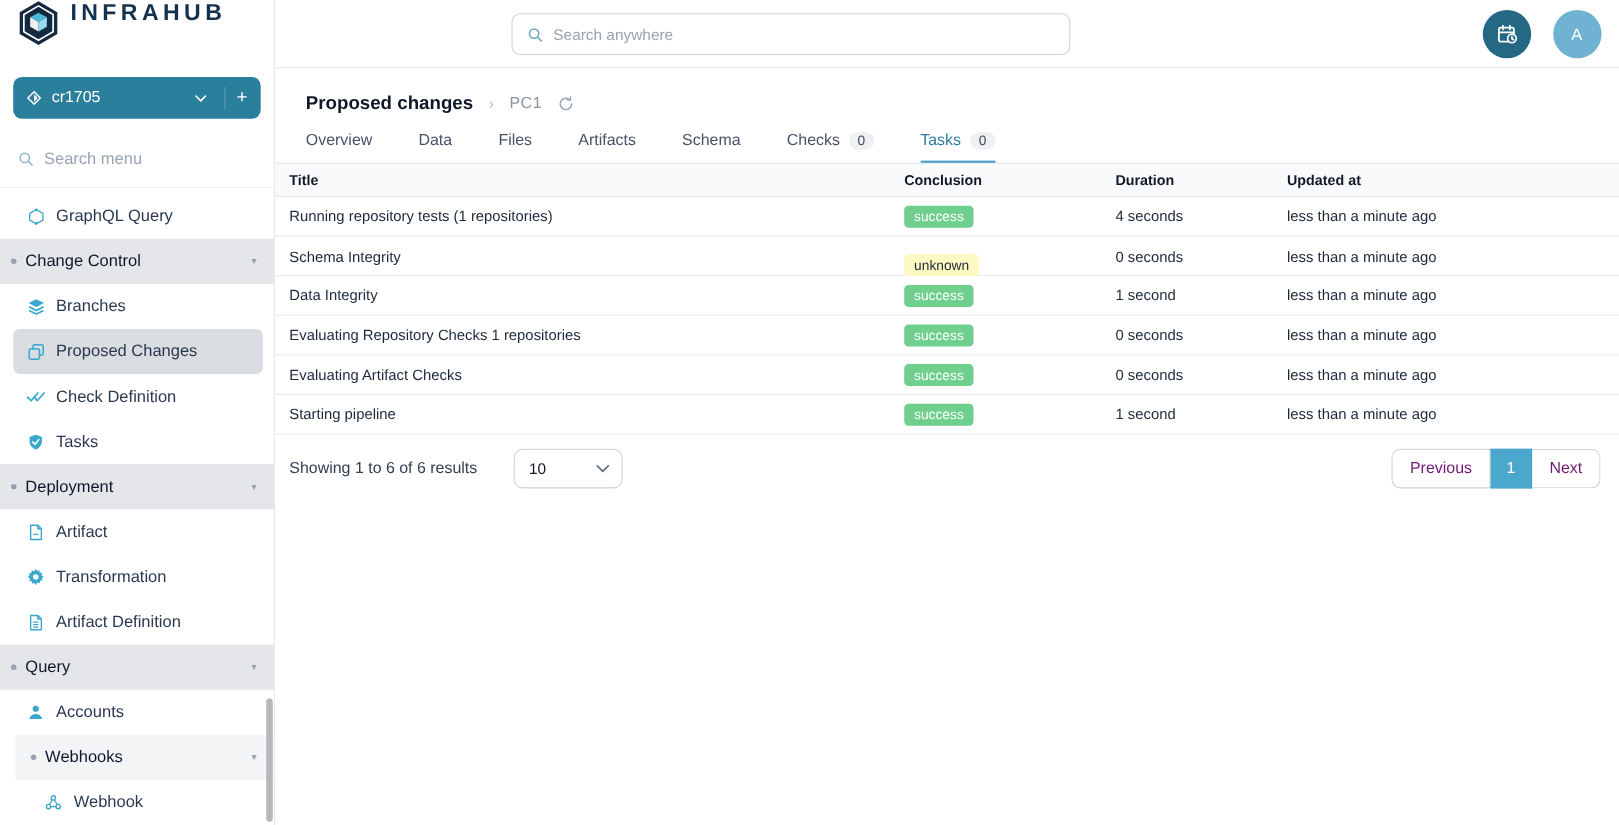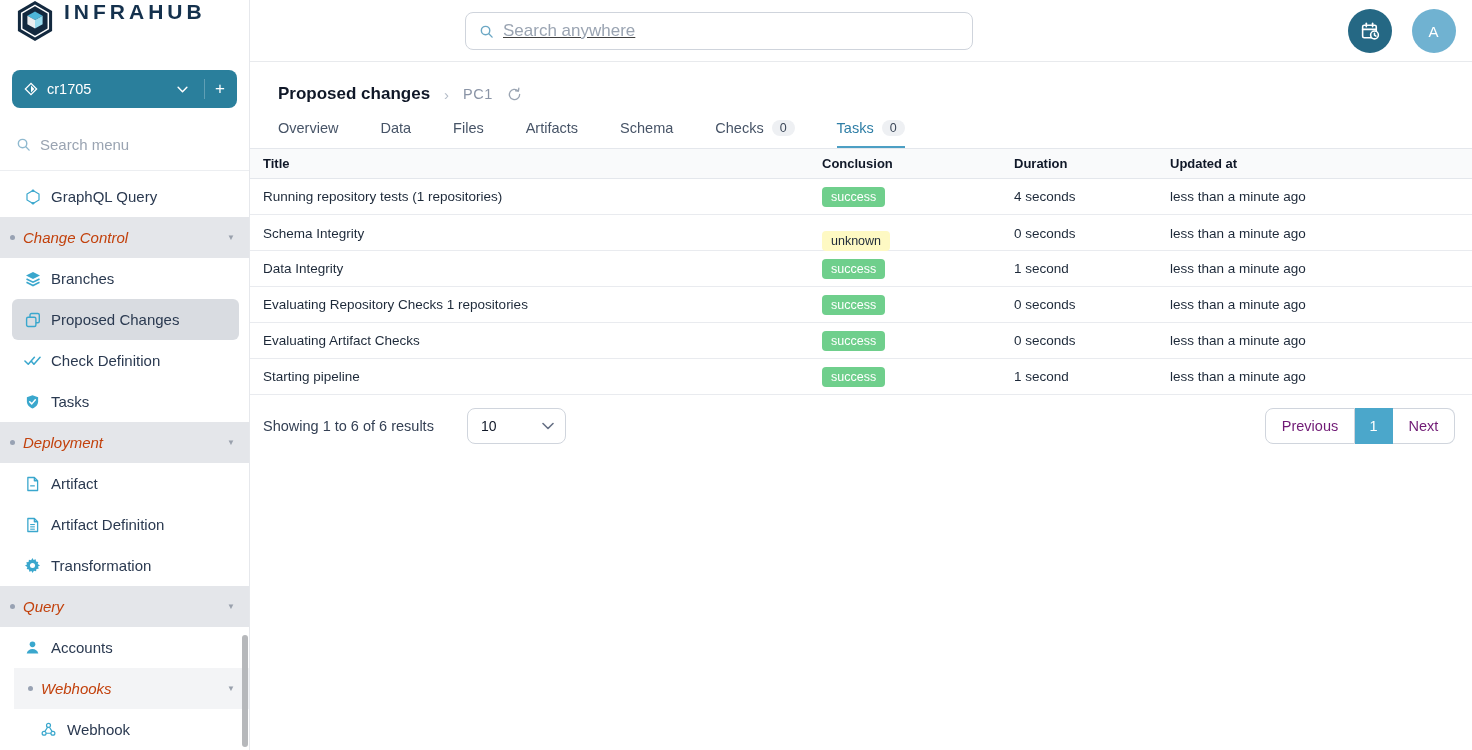--- a/index.html
+++ b/index.html
@@ -22,37 +22,37 @@
     font-family:inherit; background:transparent; }
   .menu-search input::placeholder { color:#9aa4b2; }
   .menu-search .mag { color:#8fb9cf; display:flex; }
   .nav { padding-top:5px; }
   .nav-item { height:41px; display:flex; align-items:center; gap:10px; padding-left:24px;
     font-size:15px; color:#2a3950; cursor:pointer; }
   .nav-item.active { background:#d9dce1; border-radius:6px; margin:0 10px 0 12px; padding-left:12px; }
   .nav-item .nav-icon { display:flex; width:17px; justify-content:center; color:#3aa7cd; }
   .nav-section { height:41px; display:flex; align-items:center; background:#e4e6ea;
     padding:0 14px 0 10px; gap:8px; cursor:pointer; }
-  .nav-section .nav-label { font-size:15px; font-weight:500; color:#c2410c; flex:1;font-style:italic; }
+  .nav-section .nav-label { font-size:15px; font-weight:500; color:#0f172a; flex:1; }
   .nav-section.sub { background:#f3f4f6; margin-left:14px; padding-left:14px; }
   .bullet { width:5px; height:5px; border-radius:50%; background:#98a2b3; flex:none; }
   .caret-tri { font-size:8px; color:#9aa1ad; }
   .sub-item { padding-left:40px; }
   .side-scrollbar { position:absolute; right:1px; top:635px; width:6px; height:112px;
     background:#b6b8bb; border-radius:3px; }
 
   
   .main { margin-left:250px; width:1222px; }
   .topbar { position:relative; height:62px; border-bottom:1px solid #e8eaed; }
   .search-any { position:absolute; left:215px; top:12px; width:508px; height:38px;
     border:1px solid #cfd4dc; border-radius:8px; display:flex; align-items:center;
     gap:9px; padding-left:13px; background:#fff; }
   .search-any .mag { color:#6ba7c4; display:flex; }
-  .search-any input { border:none; outline:none; font-size:17px; color:#404040; flex:1;
-    font-family:inherit; background:transparent;text-decoration:underline; }
+  .search-any input { border:none; outline:none; font-size:14px; color:#b91c1c; flex:1;
+    font-family:inherit; background:transparent; }
   .search-any input::placeholder { color:#9aa4b2; }
   .cal-btn { position:absolute; right:80px; top:9px; width:44px; height:44px; border-radius:50%;
     background:#256884; display:flex; align-items:center; justify-content:center; cursor:pointer; }
   .avatar { position:absolute; right:16px; top:9px; width:44px; height:44px; border-radius:50%;
     background:#70b2d1; color:#fff; font-size:15px; display:flex; align-items:center;
     justify-content:center; letter-spacing:1px; cursor:pointer; }
 
   .page-head { display:flex; align-items:center; gap:14px; padding:22px 0 0 28px; }
   .page-title { font-size:17px; font-weight:700; color:#101828; }
   .crumb-sep { color:#b4bcc8; font-size:15px; }
@@ -206,39 +206,39 @@
             <path d="M2 1h7l3.5 3.5V15H2z" fill="none" stroke="currentColor" stroke-width="1.4" stroke-linejoin="round"></path>
             <path d="M9 1v3.5h3.5" fill="none" stroke="currentColor" stroke-width="1.4" stroke-linejoin="round"></path>
             <line x1="4.5" y1="10" x2="9.5" y2="10" stroke="currentColor" stroke-width="1.3"></line>
           </svg>
       </span>
       <span>Artifact</span>
     </div>
 
     <div class="nav-item">
       <span class="nav-icon">
+        <svg width="15" height="15" viewBox="0 0 16 16">
+            <path d="M8 0l1.1 2.1 2.3-.7.4 2.4 2.4.4-.7 2.3L16 8l-2.1 1.1.7 2.3-2.4.4-.4 2.4-2.3-.7L8 16l-1.1-2.1-2.3.7-.4-2.4-2.4-.4.7-2.3L0 8l2.1-1.1-.7-2.3 2.4-.4.4-2.4 2.3.7z" fill="currentColor"></path>
+            <circle cx="8" cy="8" r="2.7" fill="#fff"></circle>
+          </svg>
+      </span>
+      <span>Transformation</span>
+    </div>
+
+    <div class="nav-item">
+      <span class="nav-icon">
         <svg width="13" height="16" viewBox="0 0 14 16">
             <path d="M2 1h7l3.5 3.5V15H2z" fill="none" stroke="currentColor" stroke-width="1.4" stroke-linejoin="round"></path>
             <path d="M9 1v3.5h3.5" fill="none" stroke="currentColor" stroke-width="1.4" stroke-linejoin="round"></path>
             <line x1="4.5" y1="7.5" x2="9.5" y2="7.5" stroke="currentColor" stroke-width="1.2"></line>
             <line x1="4.5" y1="10" x2="9.5" y2="10" stroke="currentColor" stroke-width="1.2"></line>
             <line x1="4.5" y1="12.5" x2="9.5" y2="12.5" stroke="currentColor" stroke-width="1.2"></line>
           </svg>
       </span>
       <span>Artifact Definition</span>
-    </div>
-
-    <div class="nav-item">
-      <span class="nav-icon">
-        <svg width="15" height="15" viewBox="0 0 16 16">
-            <path d="M8 0l1.1 2.1 2.3-.7.4 2.4 2.4.4-.7 2.3L16 8l-2.1 1.1.7 2.3-2.4.4-.4 2.4-2.3-.7L8 16l-1.1-2.1-2.3.7-.4-2.4-2.4-.4.7-2.3L0 8l2.1-1.1-.7-2.3 2.4-.4.4-2.4 2.3.7z" fill="currentColor"></path>
-            <circle cx="8" cy="8" r="2.7" fill="#fff"></circle>
-          </svg>
-      </span>
-      <span>Transformation</span>
     </div>
 
     <div class="nav-section">
       <span class="bullet"></span>
       <span class="nav-label">Query</span>
       <span class="caret-tri">▼</span>
     </div>
 
     <div class="nav-item">
       <span class="nav-icon">

